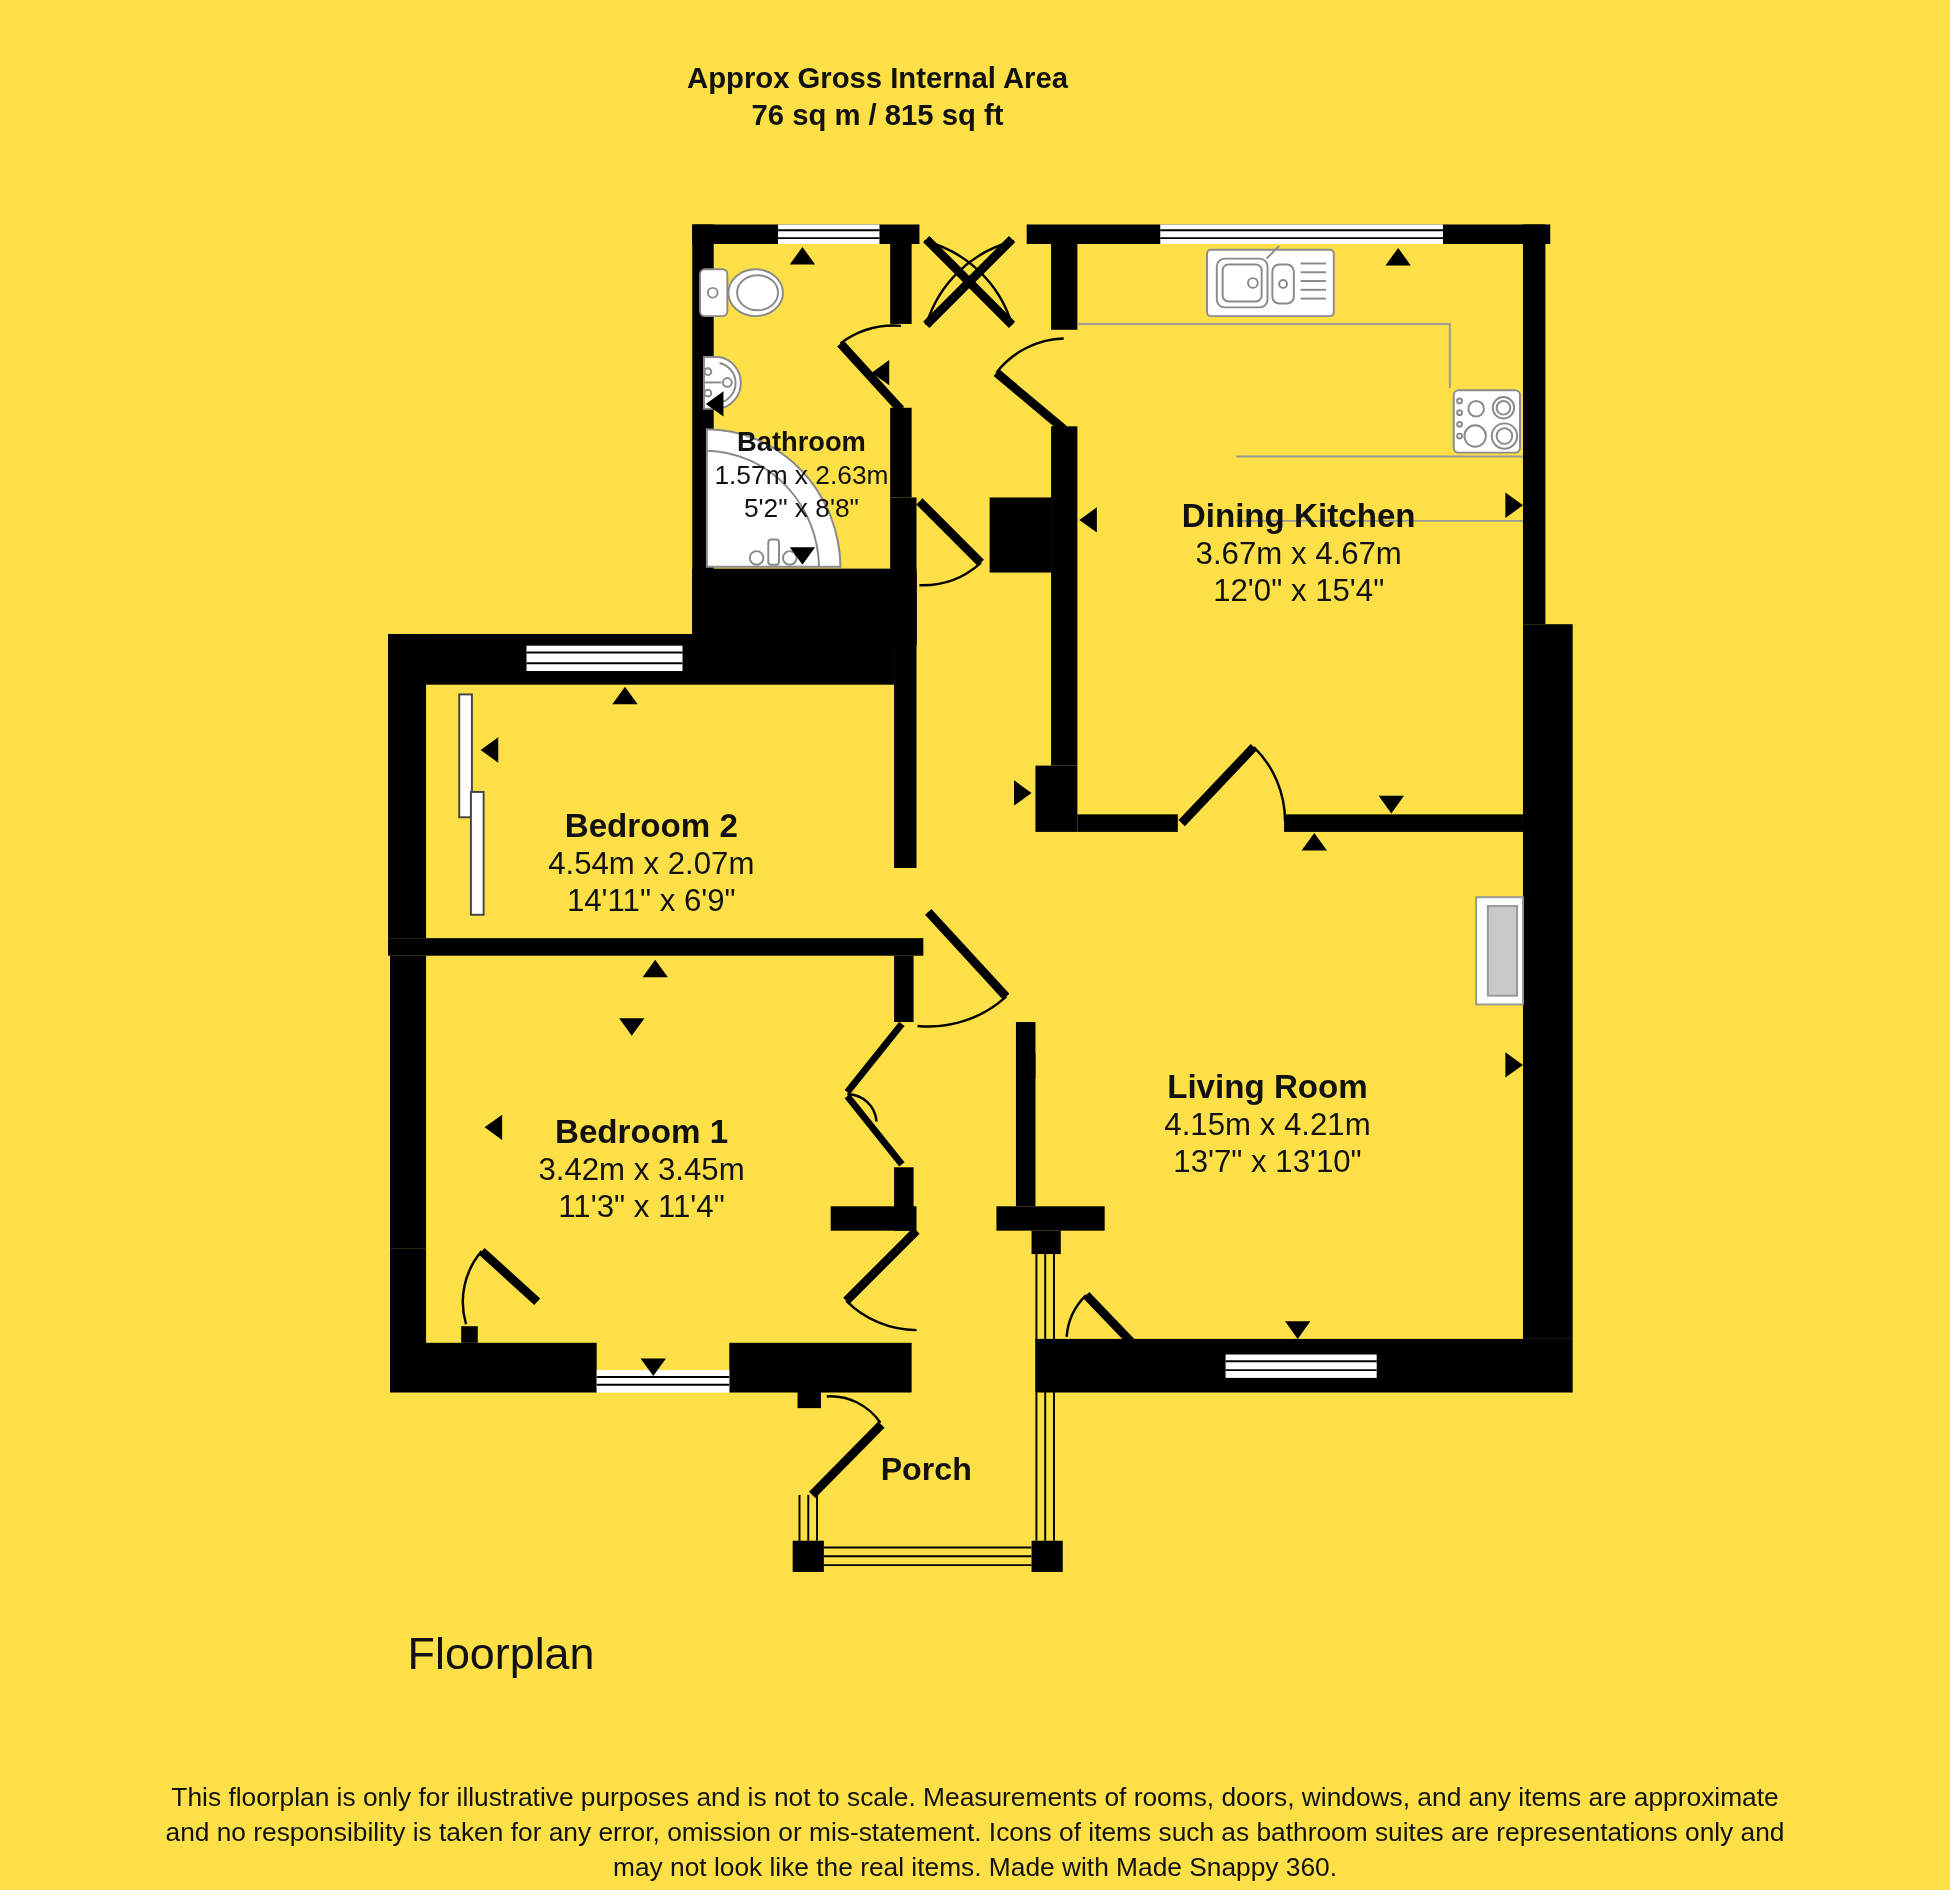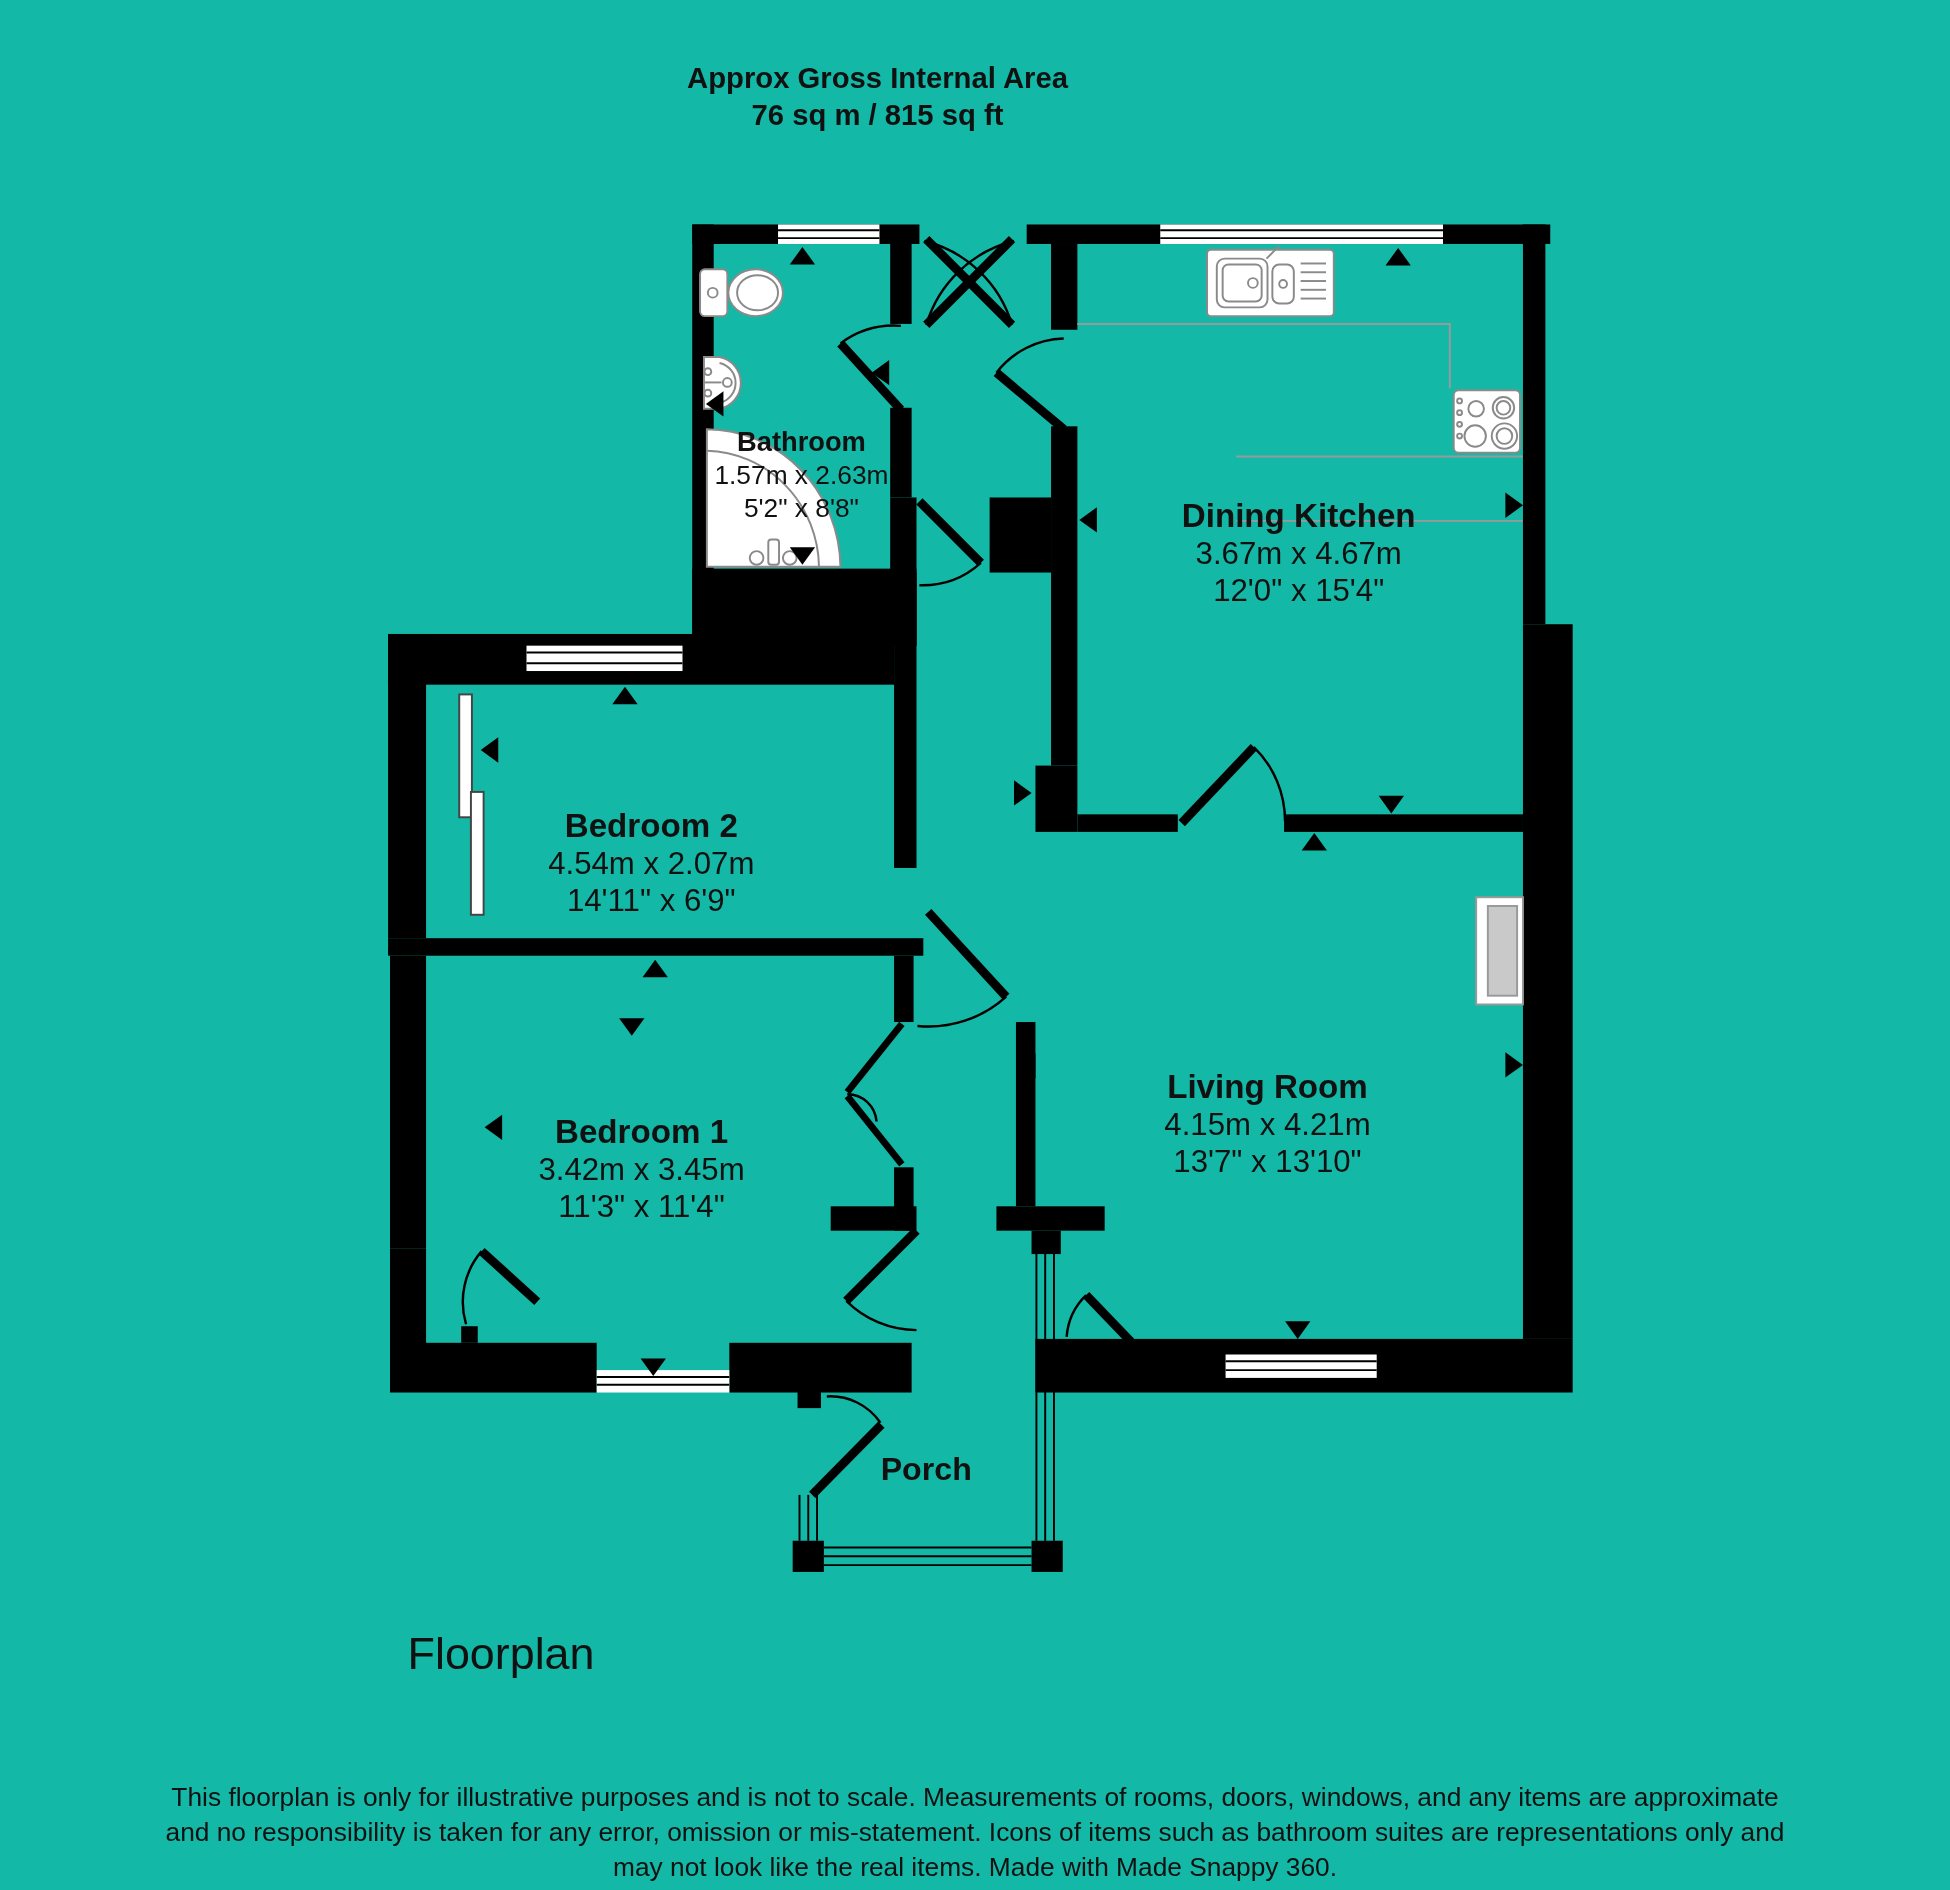--- a/index.html
+++ b/index.html
@@ -1,16 +1,16 @@
 <!DOCTYPE html>
 <html><head>
 <meta charset="utf-8">
 <style>
   html,body{margin:0;padding:0;background:#fff;}
-  .page{position:relative;width:1950px;height:1890px;background:#14b8a6;overflow:hidden;
+  .page{position:relative;width:1950px;height:1890px;background:#fde047;overflow:hidden;
         font-family:"Liberation Sans", sans-serif;}
   svg{position:absolute;left:0;top:0;}
   text{fill:#111;}
   .t-bold{font-weight:bold;}
   .wall{fill:#000;stroke:none;}
   .leaf{stroke:#000;stroke-width:9;fill:none;stroke-linecap:butt;}
   .leaf-thin{stroke:#000;stroke-width:7;fill:none;}
   .arc{stroke:#000;stroke-width:2.5;fill:none;}
   .fix{stroke:#8a8a8a;stroke-width:2;fill:#fff;}
   .fixline{stroke:#8a8a8a;stroke-width:2;fill:none;}

